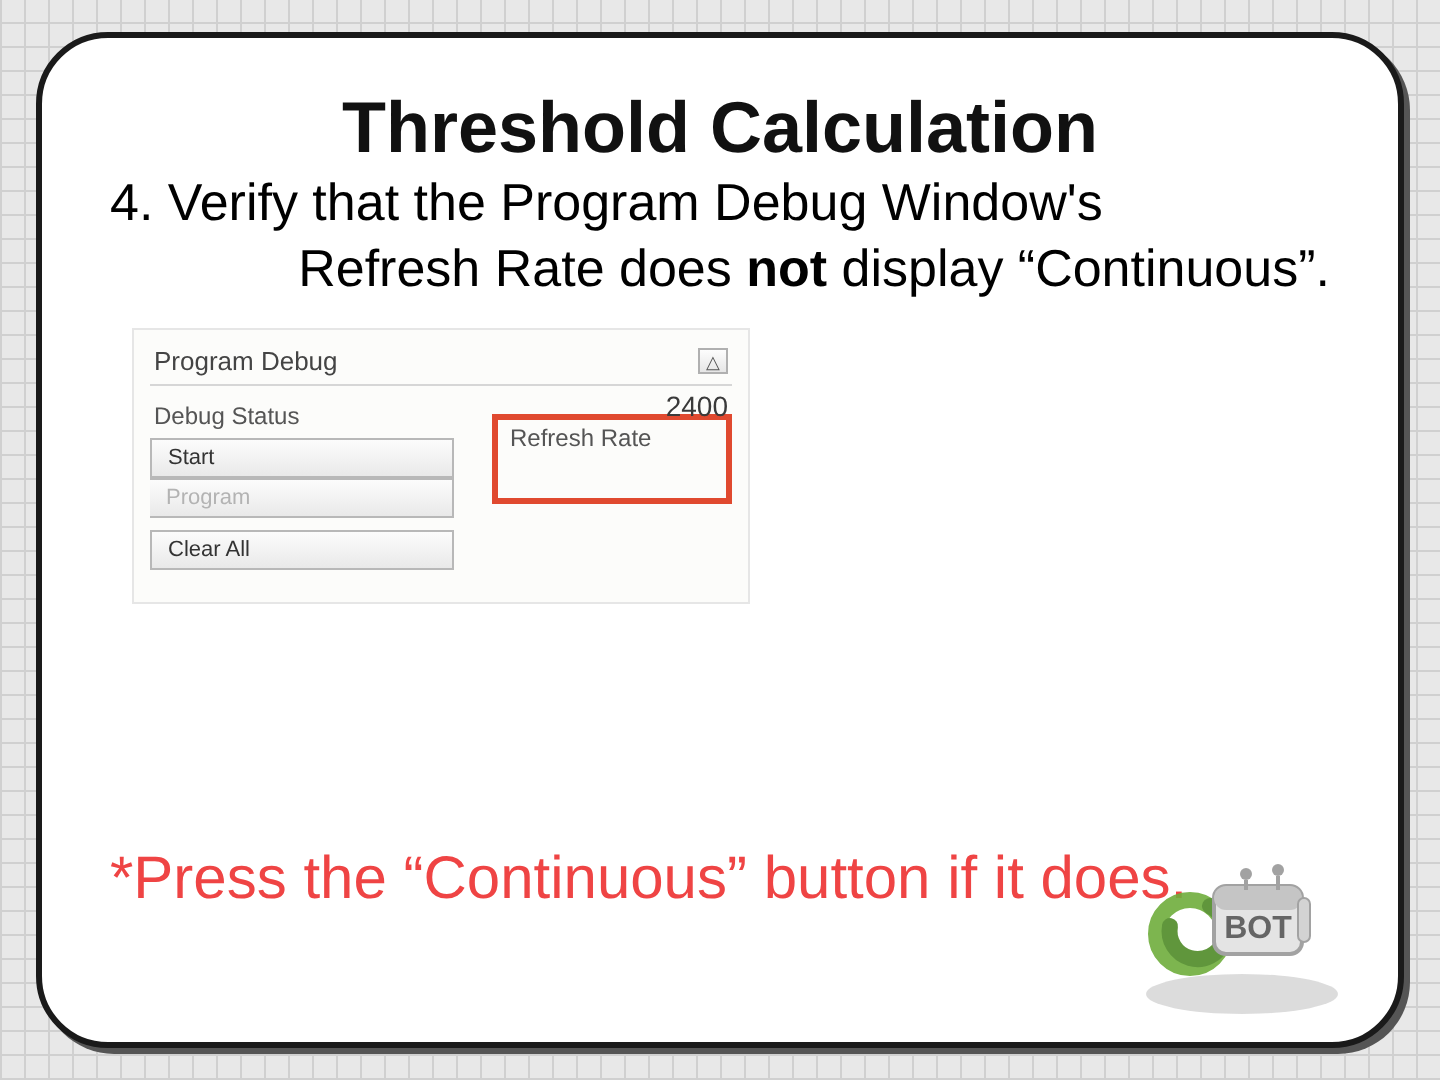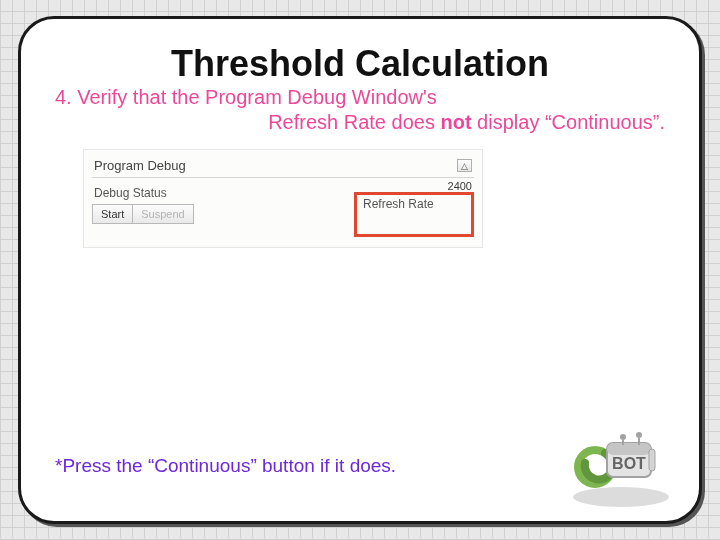--- a/index.html
+++ b/index.html
@@ -23,39 +23,39 @@
     padding: 18px 34px 18px 34px;
   }
   .title {
     text-align: center;
     font-size: 36px;
     font-weight: bold;
     color: #111;
     margin-top: 6px;
   }
   .step {
-    font-size: 20px;
-    color: #ec4899;
+    font-size: 26px;
+    color: #000000;
     line-height: 1.25;
     margin-bottom: 14px;
   }
   .step .indent { display: block; padding-left: 28px; text-align: right; }
   .strong { font-weight: bold; }
   .note {
-    font-size: 19px;
-    color: #6d28d9;
+    font-size: 30px;
+    color: #ef4444;
     position: absolute;
     left: 34px;
-    bottom: 44px;
+    bottom: 64px;
   }
 
   
   .panel-wrap {
-    margin-left: 28px;
-    width: 400px;
+    margin-left: 11px;
+    width: 309px;
     background: #fcfcfa;
     padding: 6px 8px 10px 8px;
     border: 1px solid #e6e6e6;
   }
   .panel-header {
     display: flex;
     align-items: center;
     justify-content: space-between;
     border-bottom: 1px solid #d6d6d6;
     padding: 2px 2px 4px 2px;
@@ -79,39 +79,39 @@
   }
   .left-col { flex: 1; }
   .right-col { width: 120px; position: relative; }
 
   .group-label {
     font-family: "Comic Sans MS", cursive, sans-serif;
     font-size: 12px;
     color: #555;
     margin: 2px 0 4px 2px;
   }
-  .btn-row { display: flex; gap: 0; margin-bottom: 6px; }
+  .btn-row { display: flex; gap: 0; margin-bottom: 6px; flex-direction: column; }
   .wbtn {
     font-family: "Comic Sans MS", cursive, sans-serif;
     font-size: 11px;
     color: #333;
     border: 1px solid #b8b8b8;
     background: linear-gradient(#fcfcfc,#e9e9e9);
     padding: 3px 8px;
     white-space: nowrap;
   }
   .wbtn + .wbtn { border-left: none; }
   .wbtn.disabled { color: #b3b3b3; }
   .wbtn.single { display: inline-block; }
 
   .timecode {
     position: absolute;
     top: -4px; right: 2px;
     font-family: "Comic Sans MS", cursive, sans-serif;
-    font-size: 11px;
+    font-size: 14px;
     color: #3a3a3a;
   }
   .hl-box {
     border: 3px solid #e0492f;
     padding: 2px 4px 19px 4px;
     margin-top: 8px;
   }
   .hl-box .group-label { margin-top: 0; }
   .hl-box .wbtn { width: 100%; text-align: center; margin-bottom: 4px; }
   .hl-box .wbtn:last-child { margin-bottom: 0; }
@@ -143,21 +143,24 @@
   <div class="panel-wrap">
     <div class="panel-header">
       <span class="panel-title">Program Debug</span>
       <span class="panel-collapse">△</span>
     </div>
     <div class="panel-body">
       <div class="left-col">
         <div class="group-label">Debug Status</div>
         <div class="btn-row">
           <div class="wbtn">Start</div>
-          <div class="wbtn disabled">Suspend</div>
+          <div class="wbtn disabled">Program</div>
+        </div>
+        <div class="btn-row">
+          <div class="wbtn single">Clear All</div>
         </div>
       </div>
       <div class="right-col">
         <div class="timecode">2400</div>
         <div class="hl-box">
           <div class="group-label">Refresh Rate</div>
         </div>
       </div>
     </div>
   </div>

